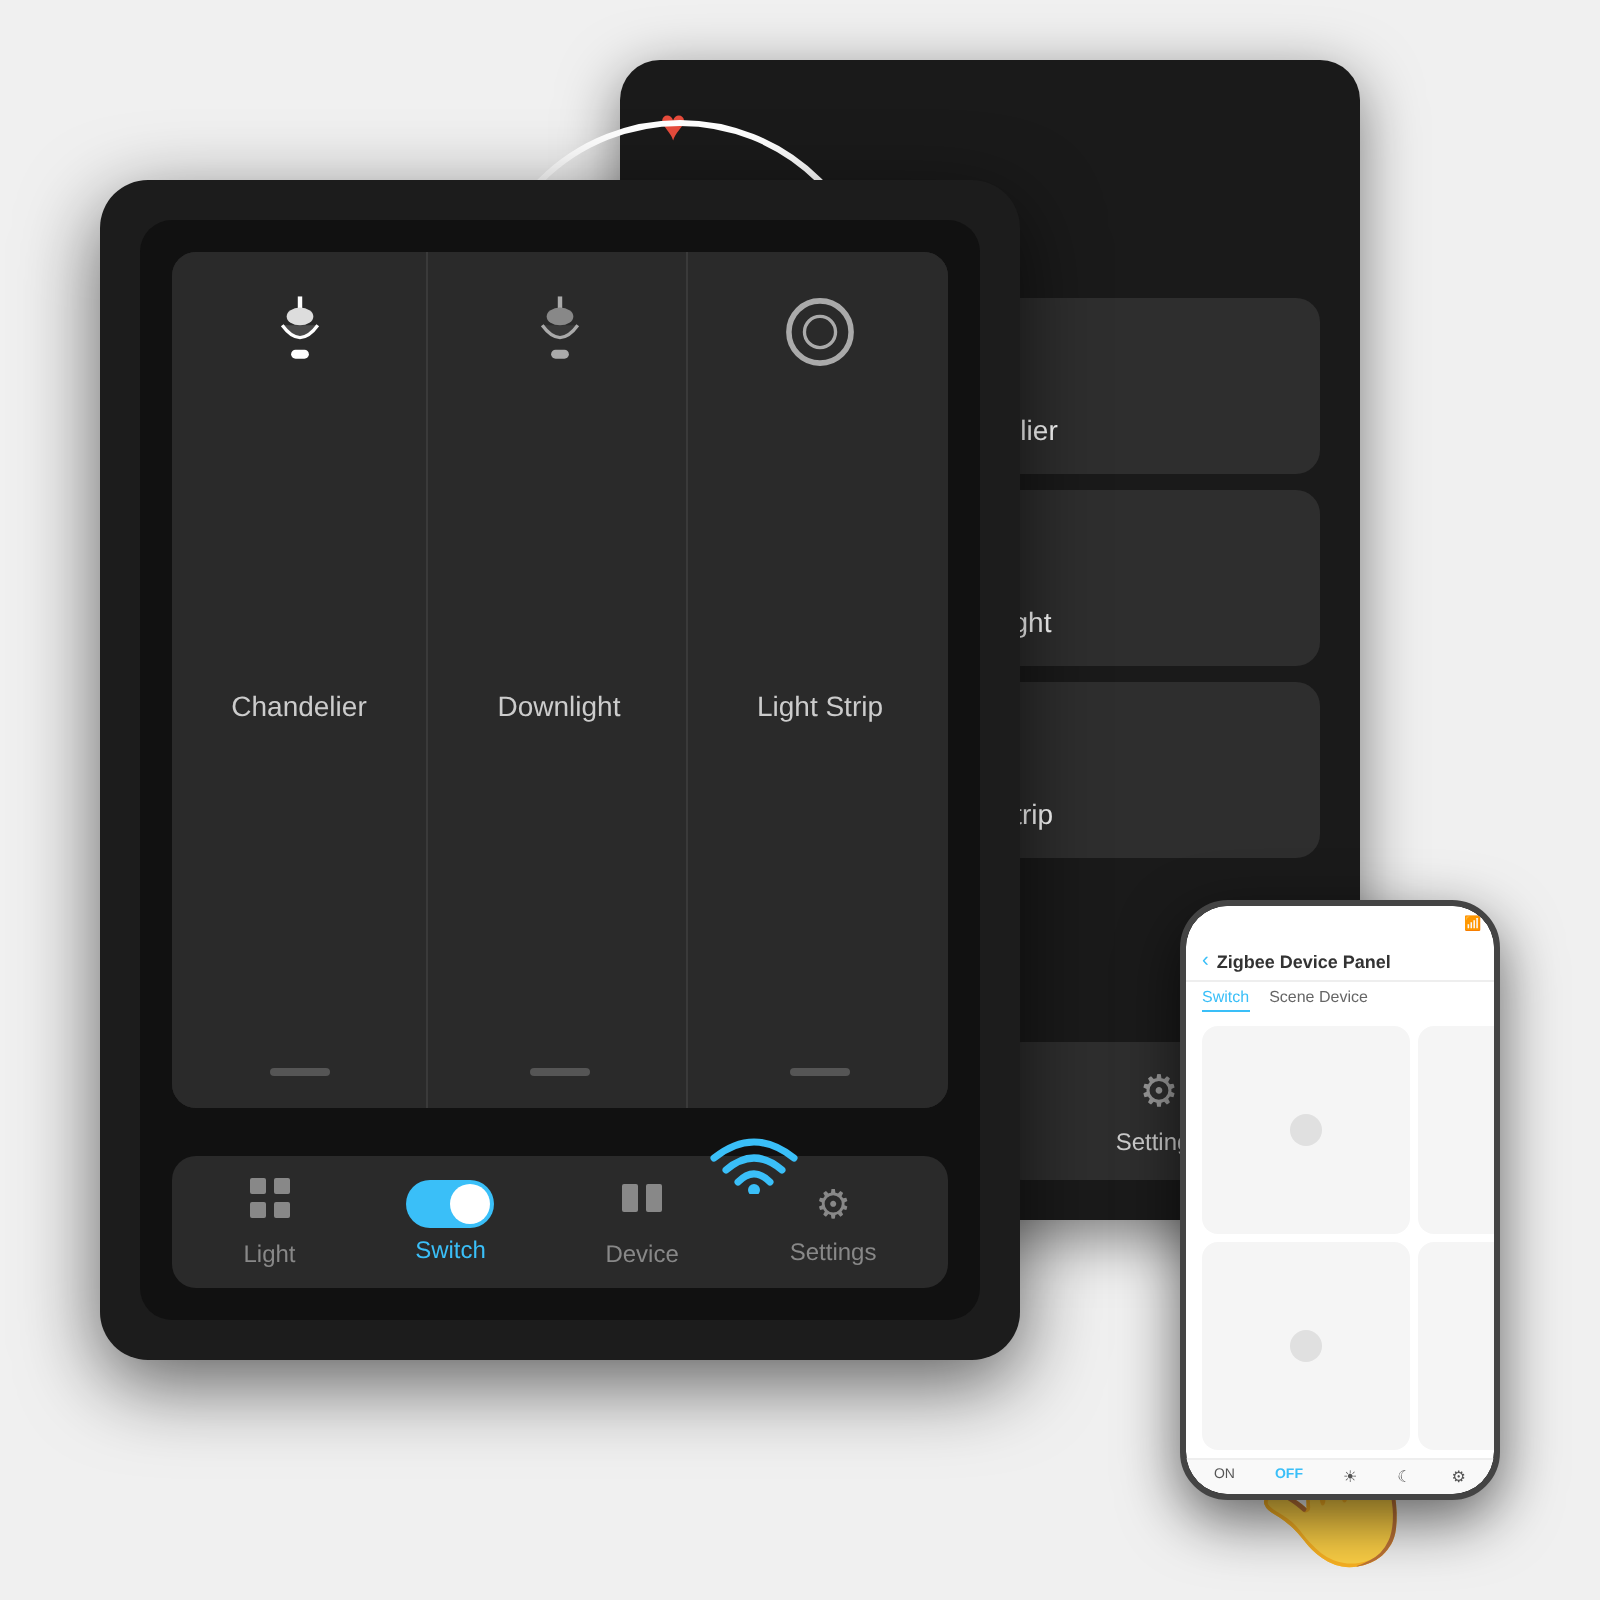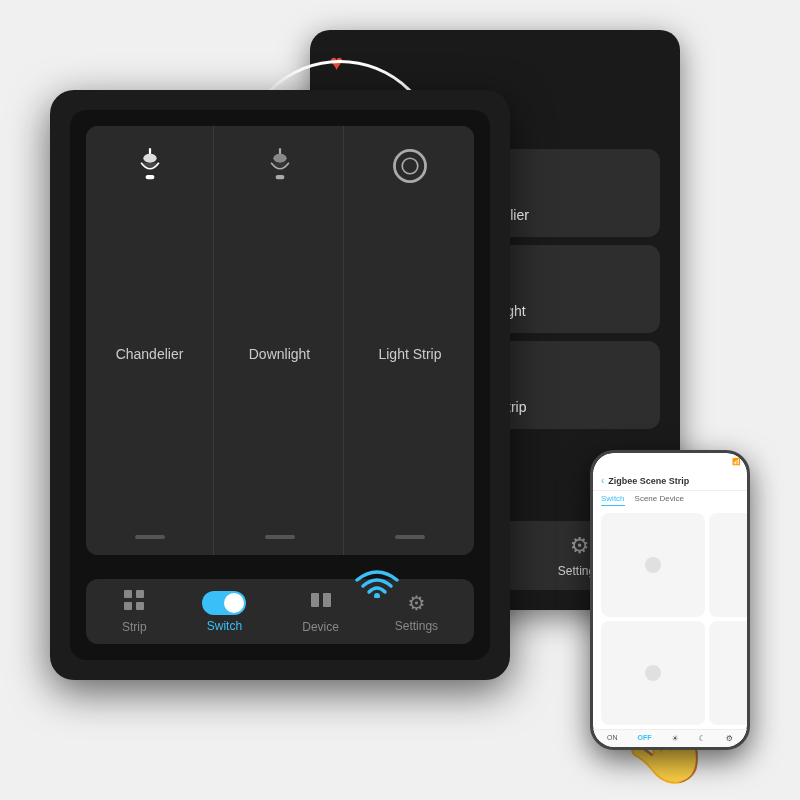--- a/index.html
+++ b/index.html
@@ -425,21 +425,21 @@
 
       <div class="nav-item">
         <span class="nav-icon">
           <svg width="22" height="22" viewBox="0 0 22 22">
             <rect x="1" y="1" width="8" height="8" rx="1" fill="#888"></rect>
             <rect x="13" y="1" width="8" height="8" rx="1" fill="#888"></rect>
             <rect x="1" y="13" width="8" height="8" rx="1" fill="#888"></rect>
             <rect x="13" y="13" width="8" height="8" rx="1" fill="#888"></rect>
           </svg>
         </span>
-        <span class="nav-label">Strip</span>
+        <span class="nav-label">Light</span>
       </div>
 
       <div class="nav-item active">
         <div class="toggle-switch">
           <div class="toggle-knob"></div>
         </div>
         <span class="nav-label" style="color:#3abff8;">Switch</span>
       </div>
 
       <div class="nav-item">
@@ -469,21 +469,21 @@
   </svg>
 </div>
 
 <div class="phone-mockup" style="position:absolute; bottom:50px; right:50px; z-index:7;">
   <div class="phone-screen">
     <div class="phone-status-bar">
       <span>📶</span>
     </div>
     <div class="phone-header">
       <span class="phone-header-back">‹</span>
-      <span class="phone-header-title">Zigbee Scene Strip</span>
+      <span class="phone-header-title">Zigbee Device Panel</span>
     </div>
     <div class="phone-tabs">
       <span class="phone-tab active">Switch</span>
       <span class="phone-tab">Scene Device</span>
     </div>
     <div class="phone-grid">
       <div class="phone-grid-item">
         <div class="dot" style="background:#e0e0e0;"></div>
       </div>
       <div class="phone-grid-item">

